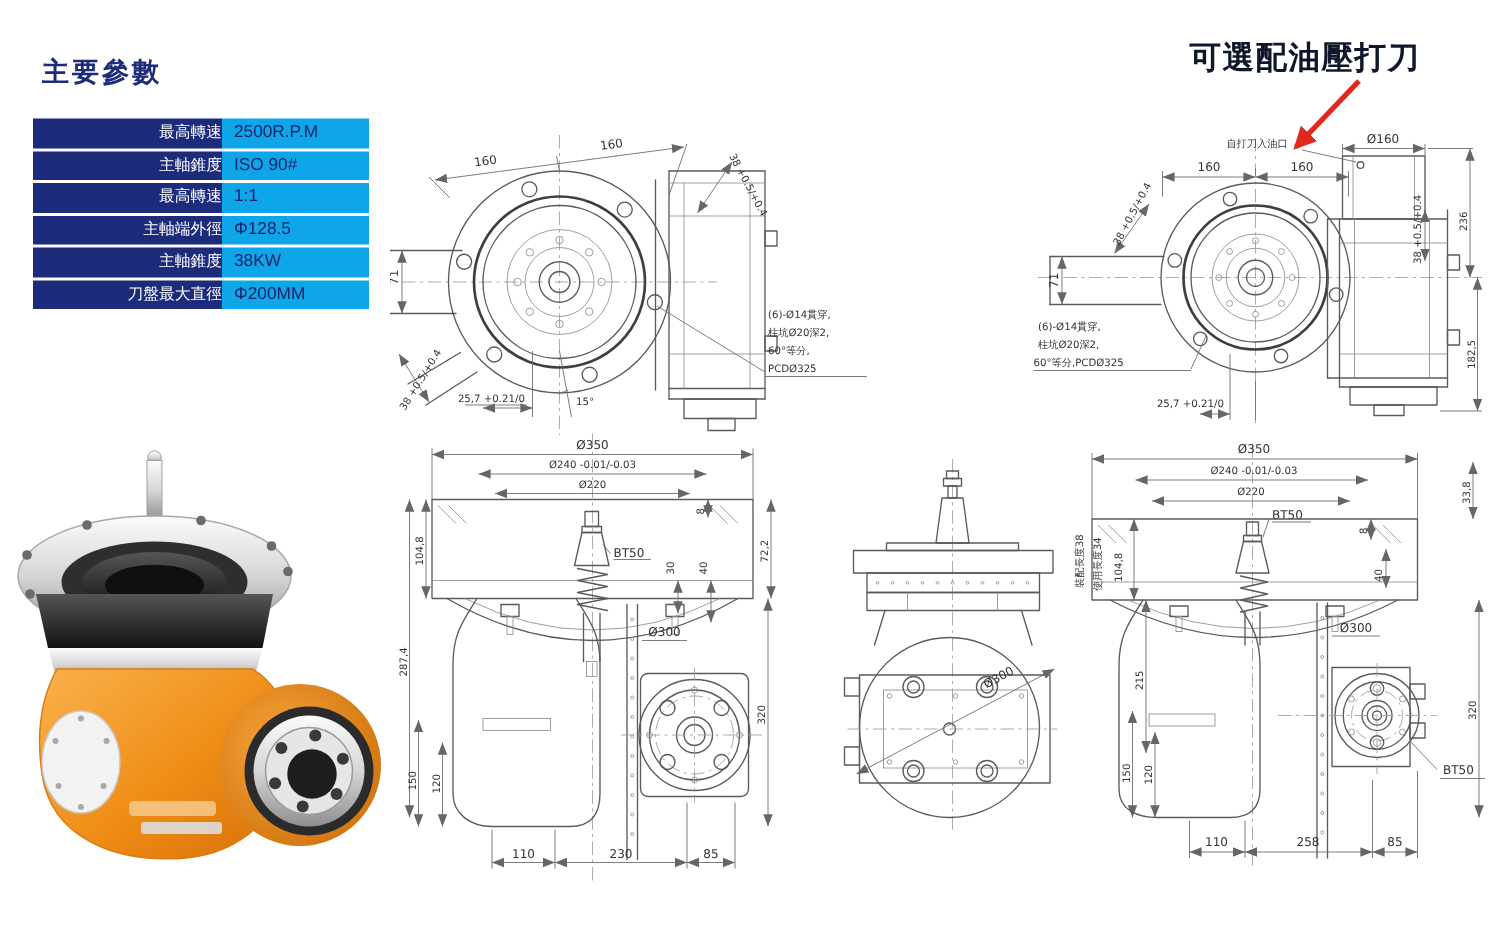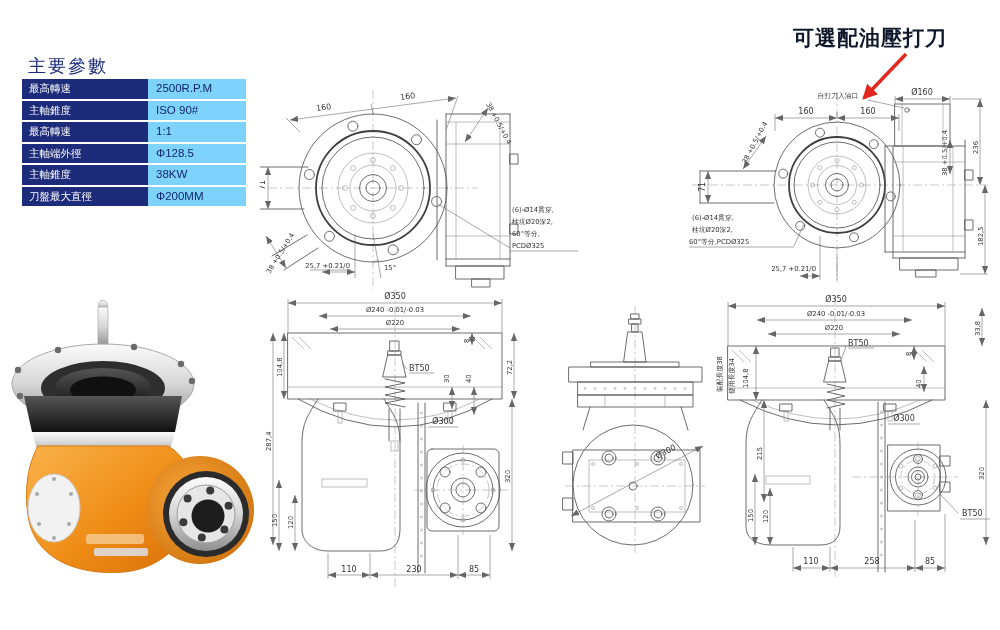--- a/index.html
+++ b/index.html
@@ -1,25 +1,25 @@
 <!DOCTYPE html>
 <html><head>
 <meta charset="utf-8">
 <style>
   html,body{margin:0;padding:0;background:#fff;}
   #stage{position:relative;width:1000px;height:630px;background:#ffffff;overflow:hidden;
          font-family:"Liberation Sans",sans-serif;}
   .abs{position:absolute;}
   
-  #params-title{left:28px;top:54px;font-size:18px;font-weight:normal;color:#1d2b7b;letter-spacing:2px;}
+  #params-title{left:28px;top:36px;font-size:18px;font-weight:bold;color:#1d2b7b;letter-spacing:2px;}
   #params-table{left:22px;top:79px;width:226px;}
   .prow{display:flex;margin-bottom:2px;}
   .pcell-l{width:126px;background:#1d2b7b;color:#ffffff;font-size:10.5px;line-height:19.5px;
-           padding-left:7px;box-sizing:border-box;white-space:nowrap;}
-  .pcell-v{width:98px;background:#7dd3fc;color:#13246b;font-size:11.5px;line-height:19.5px;
+           padding-left:7px;box-sizing:border-box;white-space:nowrap;text-align:right;}
+  .pcell-v{width:98px;background:#0ea5e9;color:#13246b;font-size:11.5px;line-height:19.5px;
            padding-left:8px;box-sizing:border-box;white-space:nowrap;}
   
   #optional-note{left:793px;top:24px;font-size:21px;font-weight:bold;color:#0f172a;letter-spacing:1px;}
   
   .dt{font:8px "DejaVu Sans",sans-serif;fill:#333;}
   .dts{font:6.8px "DejaVu Sans",sans-serif;fill:#333;}
   .ln{fill:none;stroke:#5b5b5b;stroke-width:0.9;stroke-linejoin:round;stroke-linecap:round;}
   .lt{fill:none;stroke:#8a8a8a;stroke-width:0.55;}
   .lb{fill:none;stroke:#3f3f3f;stroke-width:1.8;}
   .cl{fill:none;stroke:#9a9a9a;stroke-width:0.55;stroke-dasharray:9 3 2 3;}

